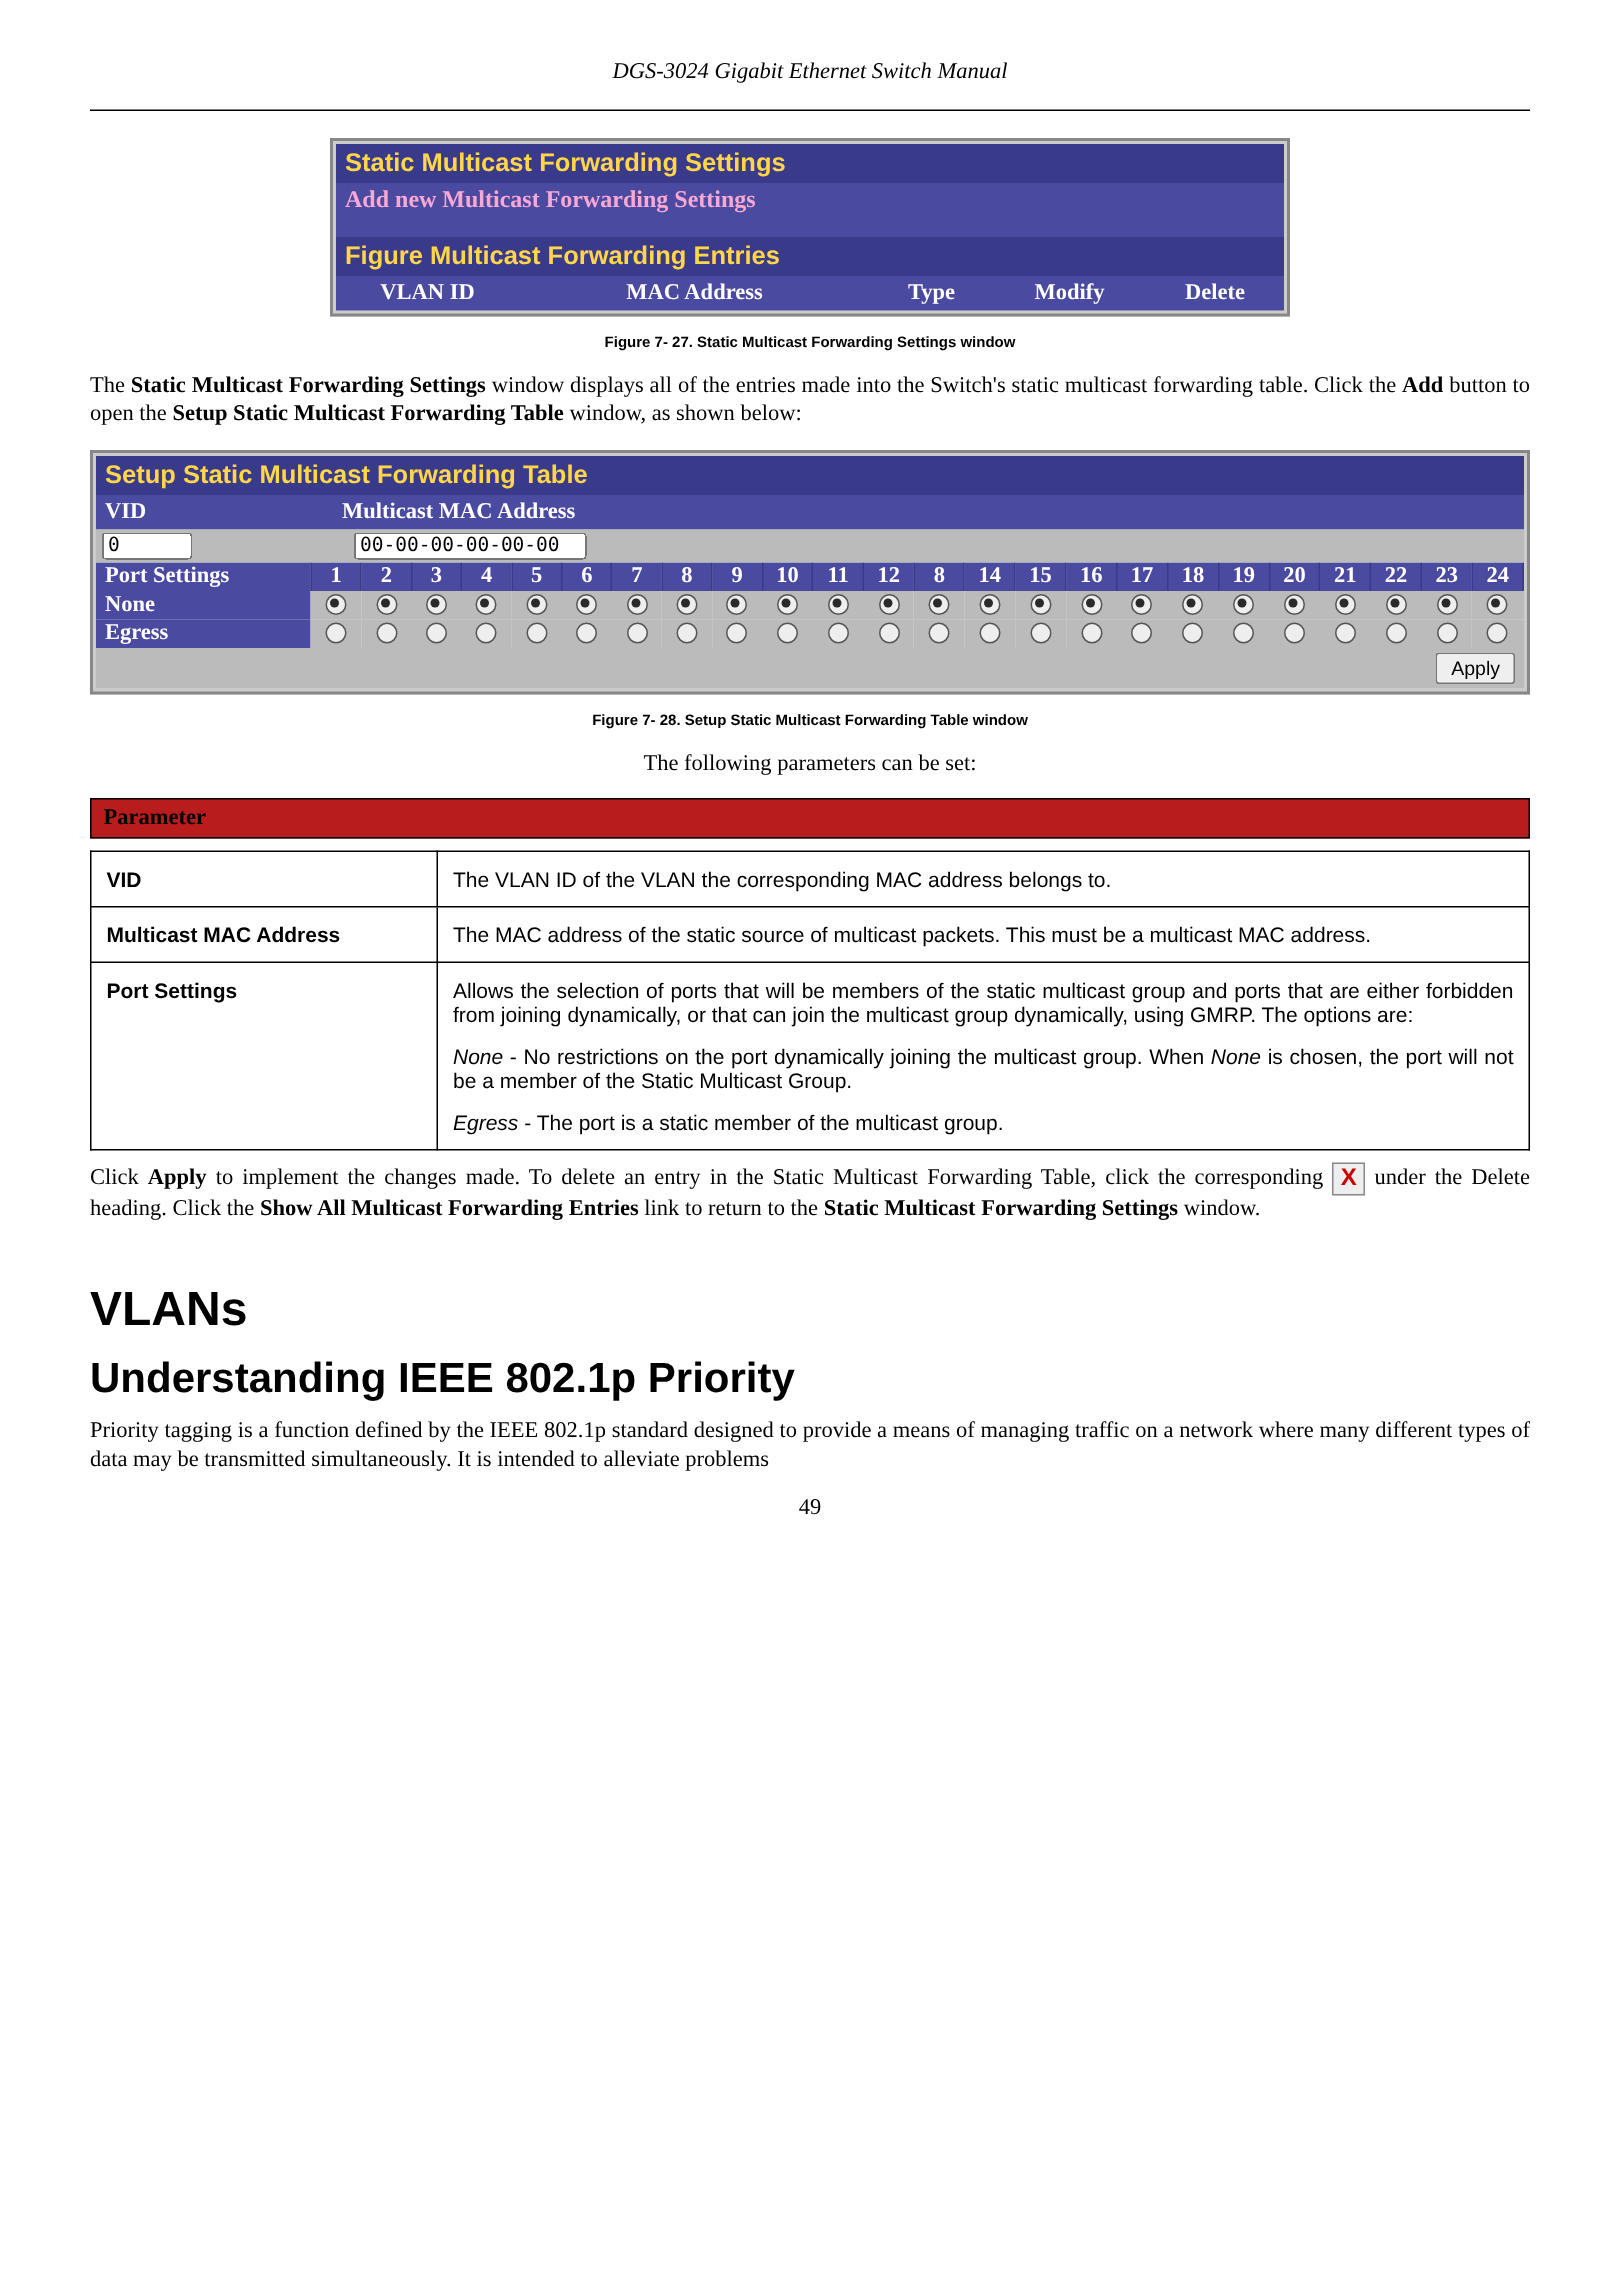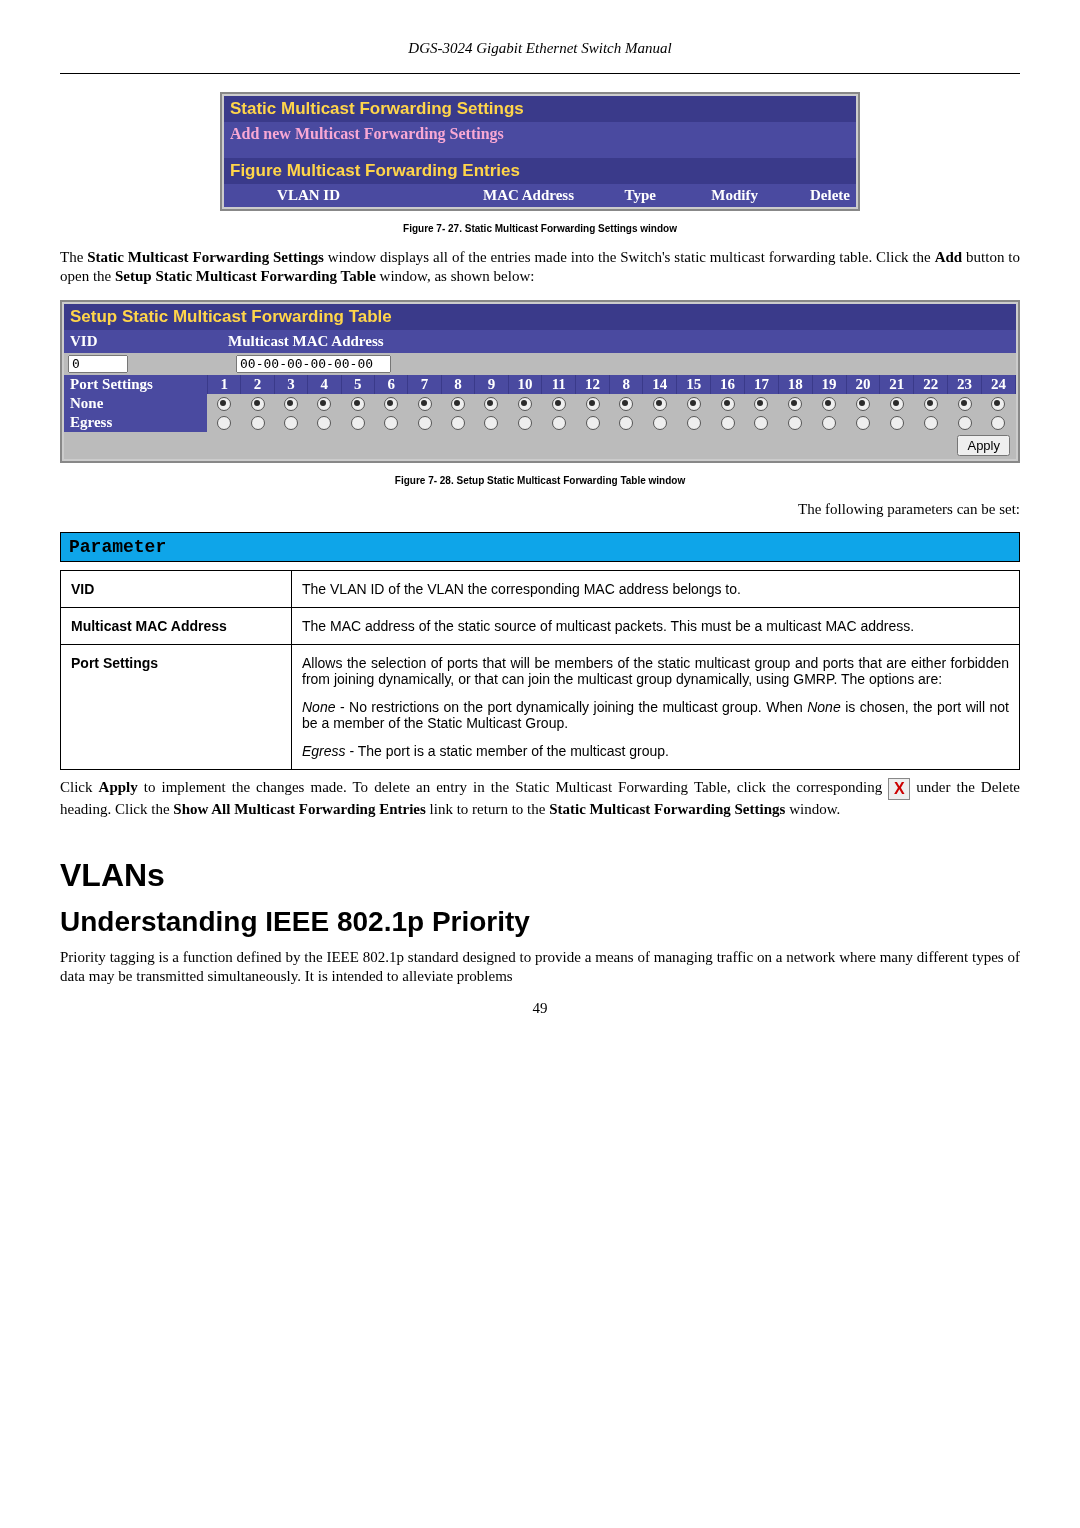--- a/index.html
+++ b/index.html
@@ -59,21 +59,21 @@
   
   table.entries {
     width: 100%;
     border-collapse: collapse;
     font-family: "Times New Roman", serif;
     font-size: 15px;
   }
   table.entries th {
     background: #4a4aa0;
     color: #fff;
-    text-align: right;
+    text-align: center;
     font-weight: bold;
     padding: 3px 6px;
   }
 
   
   .shot-outer-wide {
     width: 960px;
     margin: 0 auto;
     border: 2px solid #888;
     background: #ccc;
@@ -177,24 +177,24 @@
   p.body {
     text-align: justify;
     margin: 8px 0 14px 0;
     line-height: 1.25;
   }
 
   
   .param-header-row {
     display: flex;
     border: 1px solid #000;
-    background: #0ea5e9;
-    font-family: Liberation Mono, monospace;
-    font-weight: bold;
-    font-size: 18px;
+    background: #b91c1c;
+    font-family: Liberation Serif, serif;
+    font-weight: bold;
+    font-size: 15px;
   }
   .param-header-row .c1 {
     width: 210px;
     padding: 4px 8px;
   }
   .param-header-row .c2 {
     flex: 1;
     padding: 4px 8px;
   }
 
@@ -381,21 +381,21 @@
     </tbody>
       </table>
     <div class="apply-row">
       <button class="apply-btn">Apply</button>
     </div>
   </div>
 </div>
 
 <div class="fig-cap">Figure 7- 28.  Setup Static Multicast Forwarding Table window</div>
 
-<p class="body" style="text-align:right">The following parameters can be set:</p>
+<p class="body" style="text-align:center">The following parameters can be set:</p>
 
 <div class="param-header-row">
   <div class="c1">Parameter</div>
 </div>
 
 <table class="params">
   <tbody>
       <tr>
     <td class="pname">VID</td>
     <td class="pdesc">The VLAN ID of the VLAN the corresponding MAC address belongs to.</td>

